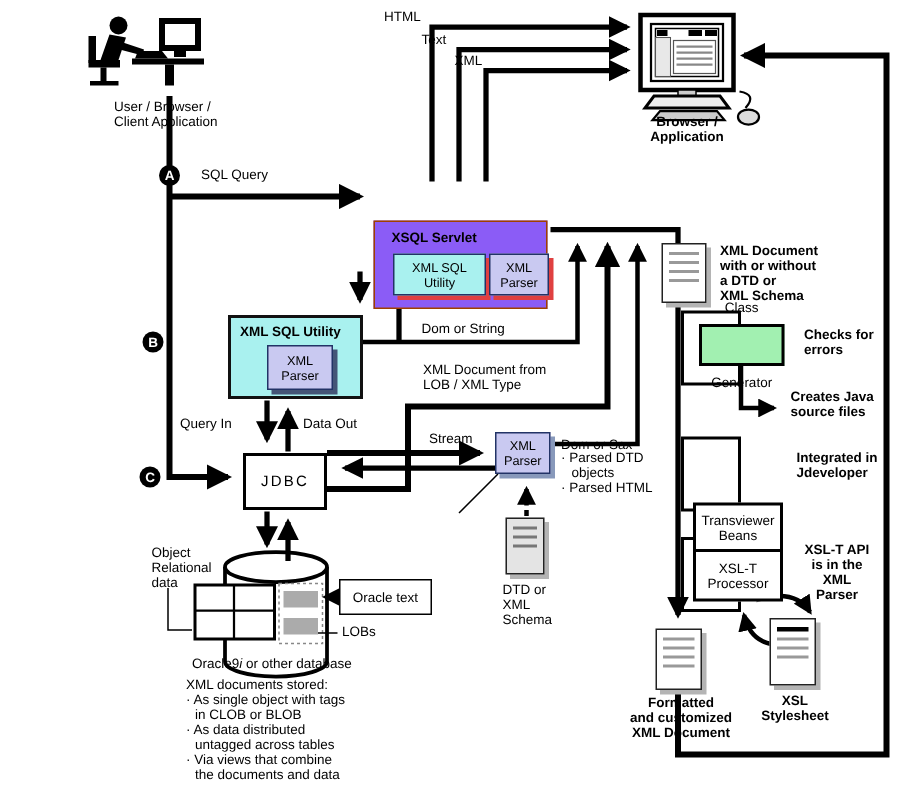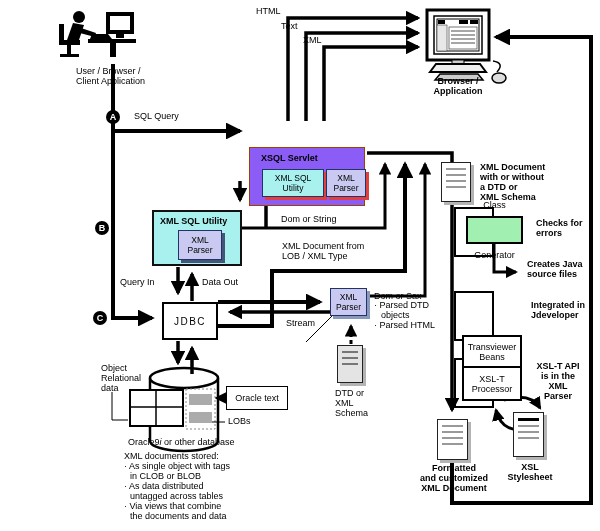--- a/index.html
+++ b/index.html
@@ -157,21 +157,21 @@
       <div>LOB / XML Type</div>
   </div>
 
   <span class="lbl" style="left:120px;top:277px;">Query In</span>
   <span class="lbl" style="left:202px;top:277px;">Data Out</span>
 
   <div class="box" style="left:162px;top:302px;width:56px;height:38px;background:#fff;border:2px solid #000;display:flex;align-items:center;justify-content:center;font:10px 'Liberation Sans',sans-serif;letter-spacing:1.5px;">
     <span>JDBC</span>
   </div>
 
-  <span class="lbl" style="left:286px;top:287px;margin-top:31px;">Stream</span>
+  <span class="lbl" style="left:286px;top:287px;">Stream</span>
   <div class="innerbox" style="left:330px;top:288px;width:37px;height:28px;background:#C9C9F1;box-shadow:3px 3px 0 #8899bb;font-size:8.5px;">
     <div>XML</div>
       <div>Parser</div>
   </div>
   <span class="lbl" style="left:374px;top:291px;">Dom or Sax</span>
   <div class="lbl" style="left:374px;top:300px;">
     <div>· Parsed DTD</div>
     <div style="padding-left:7px;">objects</div>
     <div>· Parsed HTML</div>
   </div>

